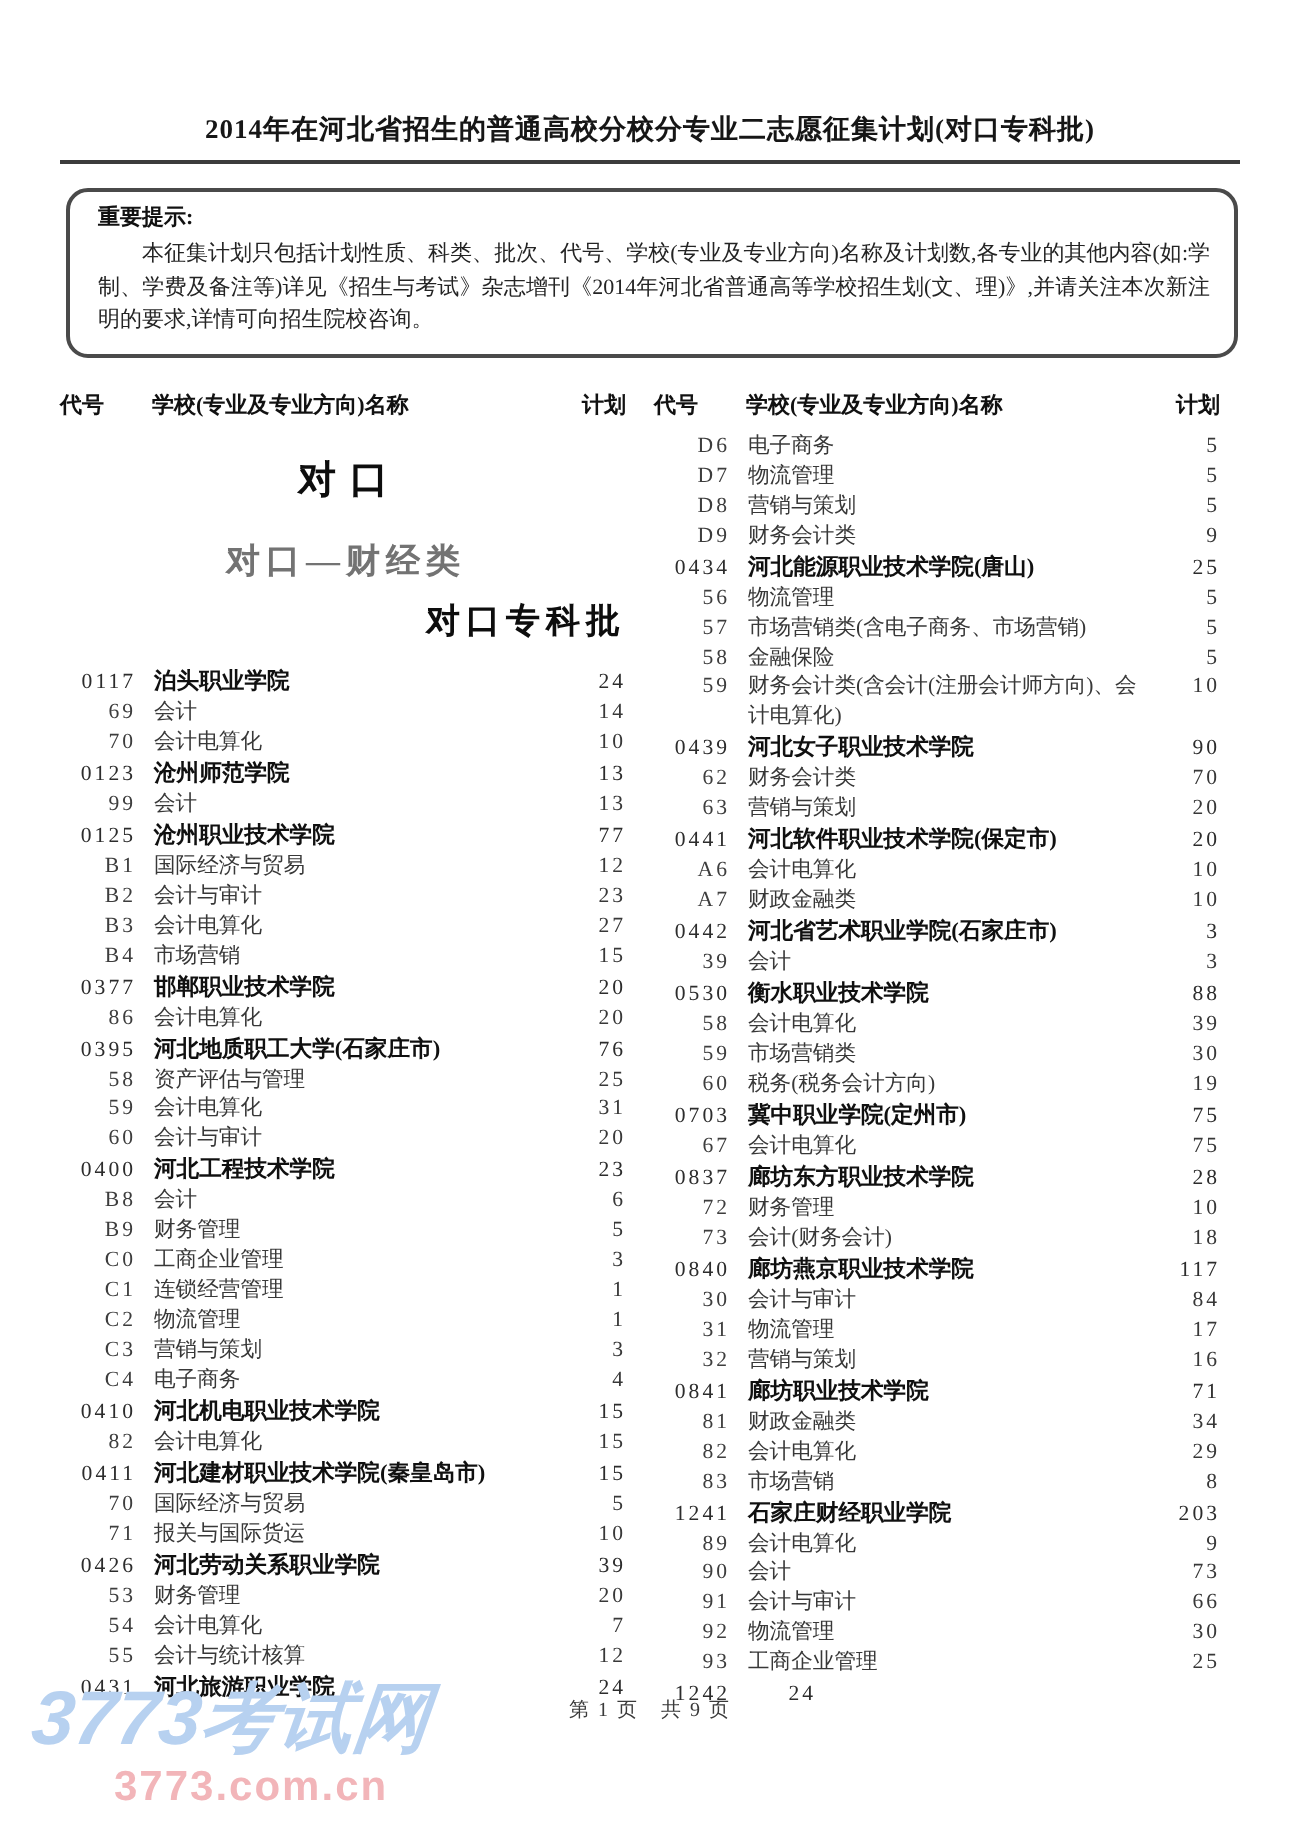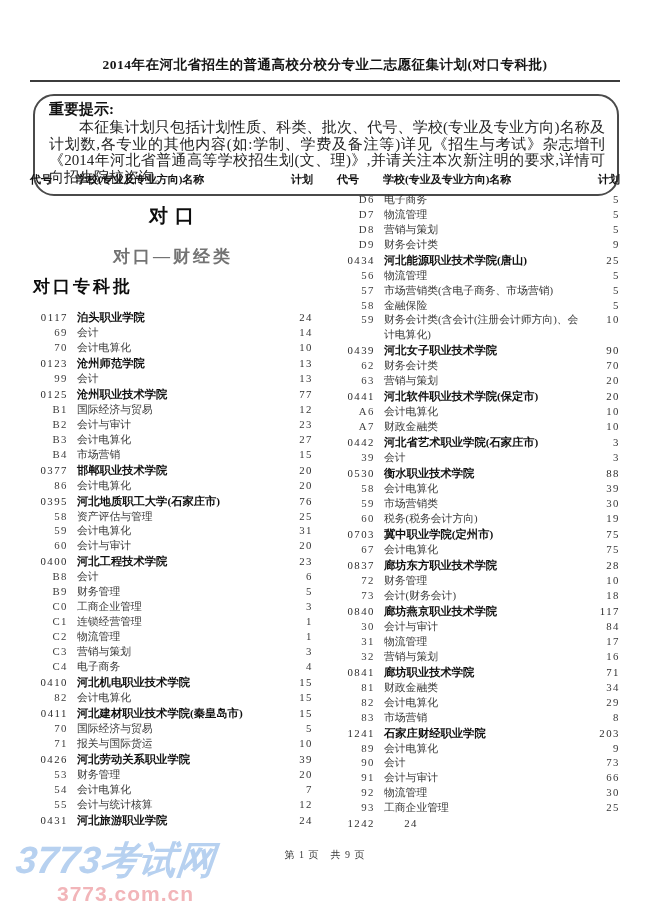--- a/index.html
+++ b/index.html
@@ -15,49 +15,49 @@
     position:absolute;top:56px;left:0;width:100%;
     text-align:center;font-size:13.5px;font-weight:bold;color:#161616;
     letter-spacing:0.5px;
   }
   .title-rule{
     position:absolute;top:80px;left:30px;width:590px;
     border-top:2px solid #3c3c3c;height:0;
   }
   .notice{
     position:absolute;top:94px;left:33px;width:556px;
-    border:2px solid #4a4a4a;border-radius:21px;
+    border:2px solid #4a4a4a;border-radius:11px;
     padding:5px 12px 8px 14px;
-    font-size:15px;line-height:16.8px;color:#242424;
+    font-size:11px;line-height:16.8px;color:#242424;
     background:#fff;
   }
   .notice-label{font-weight:bold;color:#111;}
   .notice-body{text-indent:2em;text-align:justify;margin-top:1px;}
   .columns{
-    position:absolute;top:172px;left:30px;width:590px;
-    display:flex;gap:24px;
+    position:absolute;top:196px;left:30px;width:590px;
+    display:flex;gap:14px;
   }
   .col{width:283px;}
   .thead{
     display:flex;font-weight:bold;font-size:11px;color:#111;
     margin-bottom:5px;line-height:15px;
   }
   .thead .code{width:42px;white-space:nowrap;}
   .thead .name{flex:1;padding-left:4px;}
   .thead .plan{width:36px;text-align:right;}
   .h-main{
     text-align:center;font-weight:bold;font-size:19px;color:#0d0d0d;
     margin:16px 0 8px;letter-spacing:7px;text-indent:7px;
   }
   .h-sub1{
     text-align:center;font-weight:bold;font-size:17px;color:#737373;
     margin:16px 0 0;letter-spacing:3px;text-indent:3px;
   }
   .h-sub2{
-    text-align:left;font-weight:bold;font-size:17px;color:#0d0d0d;
+    text-align:right;font-weight:bold;font-size:17px;color:#0d0d0d;
     margin:7px 0 12px;letter-spacing:3px;text-indent:3px;
   }
   .row{
     display:flex;align-items:flex-start;
     font-size:10.8px;line-height:14.9px;color:#383838;
   }
   .row .code{
     width:38px;text-align:right;padding-right:9px;
     letter-spacing:1.5px;white-space:nowrap;color:#3d3d3d;
   }

